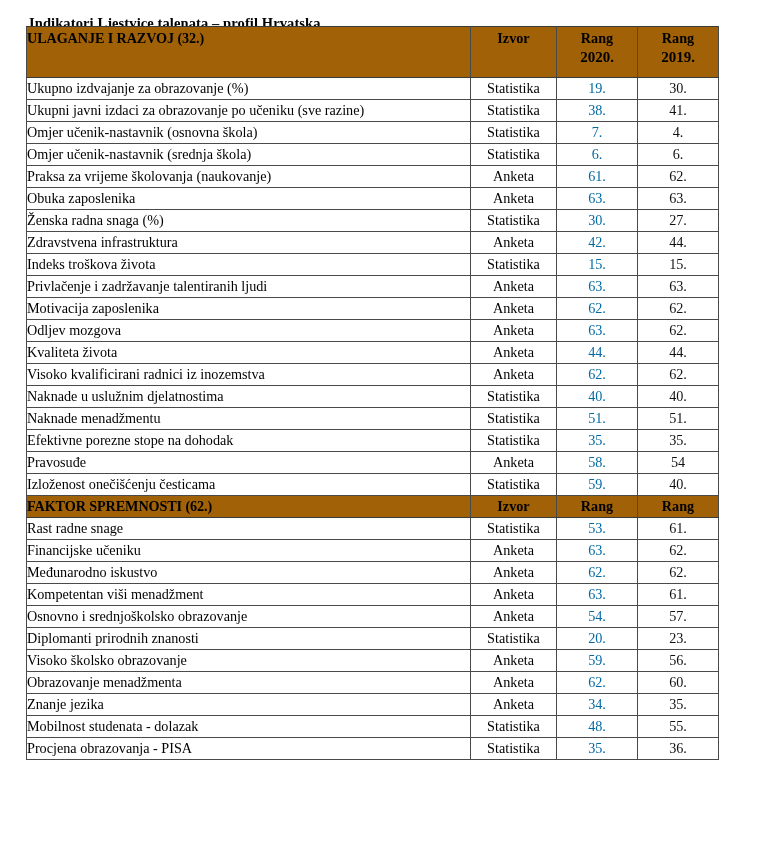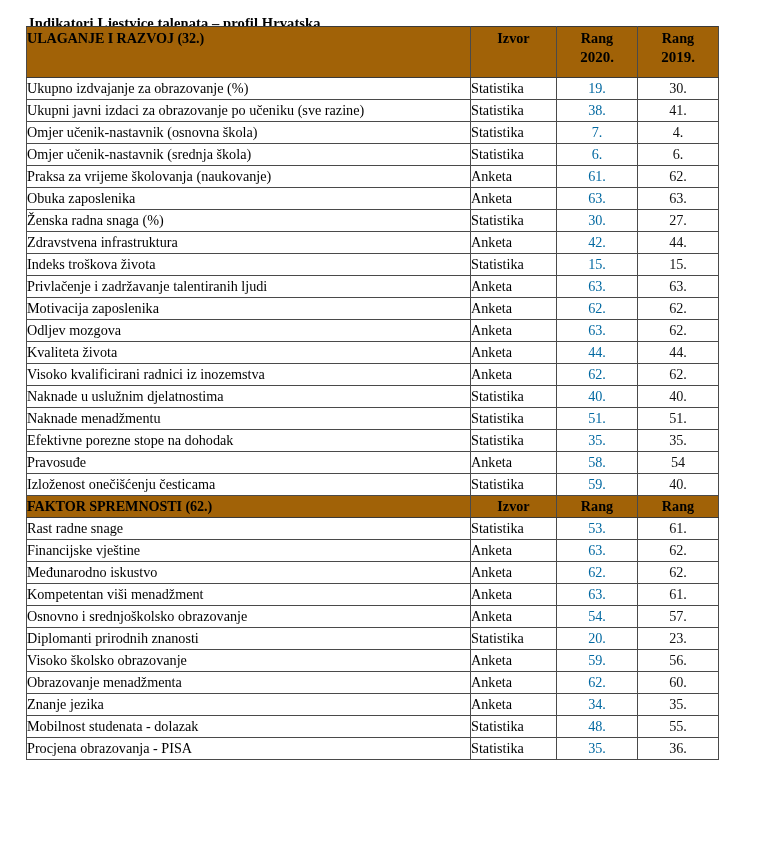--- a/index.html
+++ b/index.html
@@ -93,20 +93,21 @@
   }
 
   
   td.name {
     padding-left: 6px;
     text-align: left;
     white-space: nowrap;
     overflow: hidden;
   }
   td.src {
+    text-align: center;
   }
   td.rank-2020 {
     text-align: center;
     color: #0369a1;
   }
   td.rank-2019 {
     text-align: center;
     color: #111111;
   }
 </style>
@@ -252,21 +253,21 @@
             <td class="sec-col">Rang</td>
             <td class="sec-col">Rang</td>
           </tr>
           <tr>
             <td class="name">Rast radne snage</td>
             <td class="src">Statistika</td>
             <td class="rank-2020">53.</td>
             <td class="rank-2019">61.</td>
           </tr>
           <tr>
-            <td class="name">Financijske vještine</td>
+            <td class="name">Financijske učeniku</td>
             <td class="src">Anketa</td>
             <td class="rank-2020">63.</td>
             <td class="rank-2019">62.</td>
           </tr>
           <tr>
             <td class="name">Međunarodno iskustvo</td>
             <td class="src">Anketa</td>
             <td class="rank-2020">62.</td>
             <td class="rank-2019">62.</td>
           </tr>

